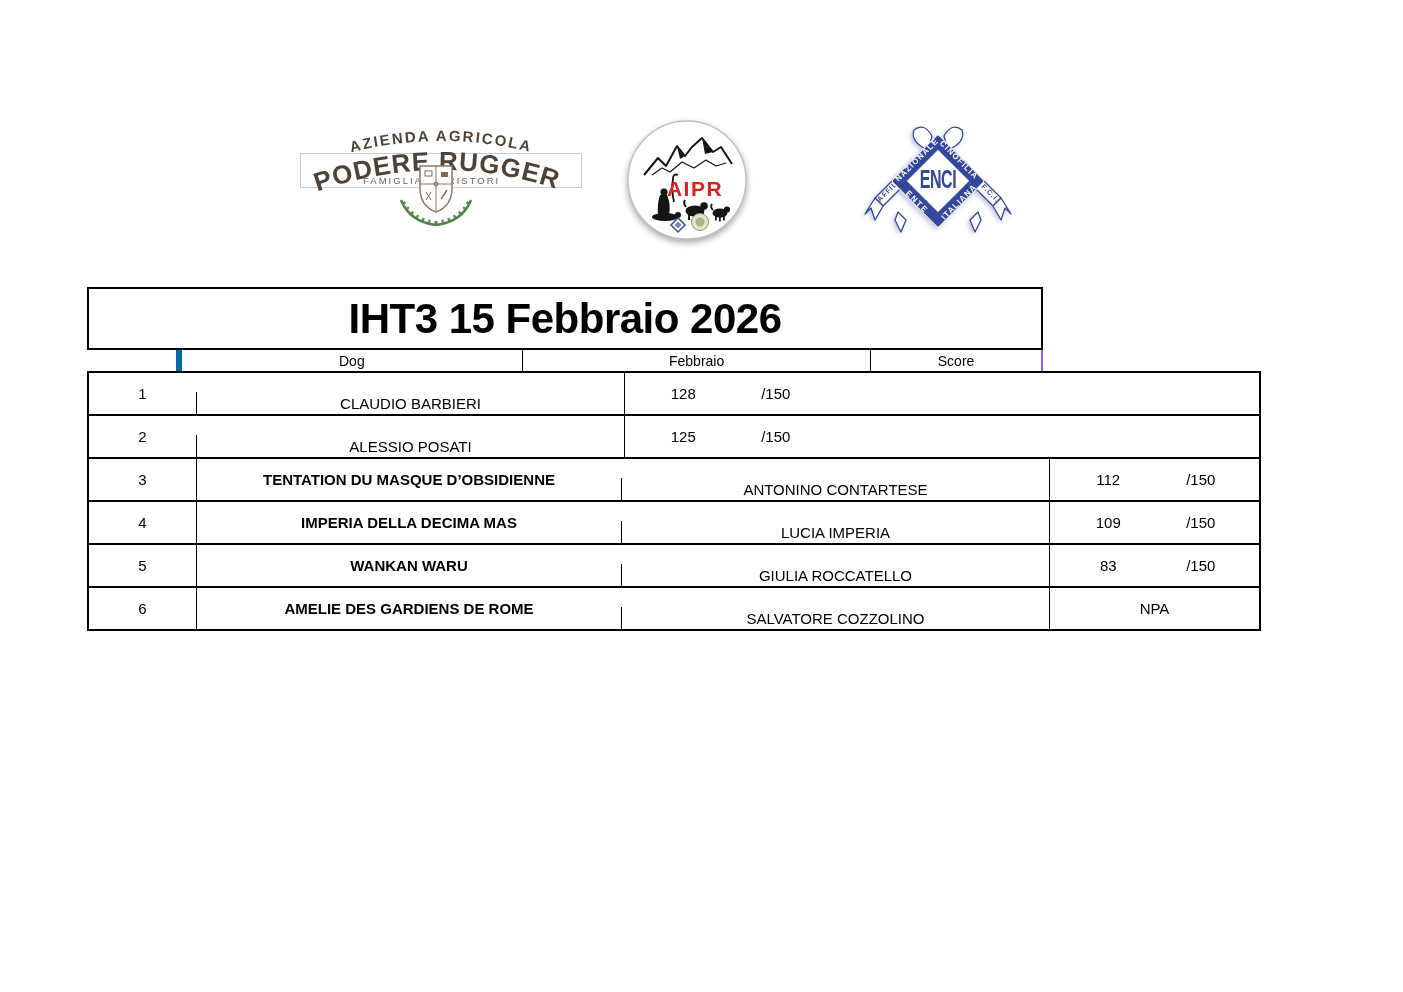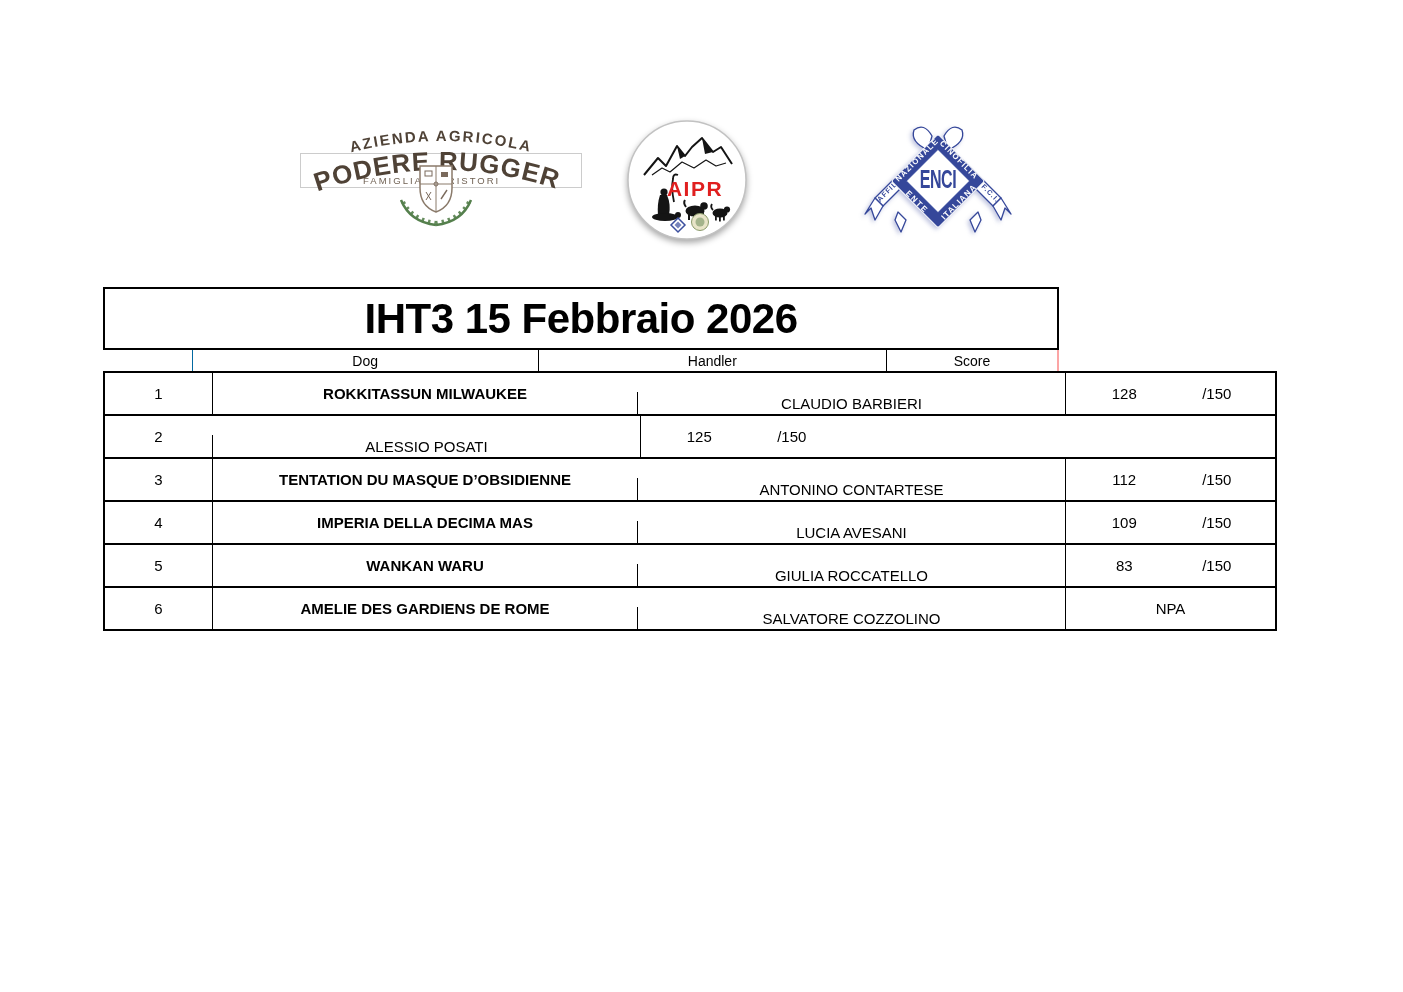--- a/index.html
+++ b/index.html
@@ -10,34 +10,34 @@
 
   
   .logo { position:absolute; }
   .logo-podere { left:300px; top:120px; width:282px; height:116px; }
   .logo-aipr   { left:624px; top:118px; width:126px; height:126px; }
   .logo-aipr svg { filter: drop-shadow(0px 3px 3px rgba(0,0,0,0.35)); }
   .logo-enci   { left:862px; top:108px; width:152px; height:145px; }
   .logo-enci svg { filter: drop-shadow(-2px 2px 2px rgba(53,71,154,0.30)); }
 
   
-  .tablewrap { position:absolute; left:103px; top:287px; width:956px; }
+  .tablewrap { position:absolute; left:87px; top:287px; width:956px; }
 
   .title-box {
     box-sizing:border-box; border:2px solid #000; height:63px;
     display:flex; align-items:center; justify-content:center;
     font-size:42px; font-weight:bold; letter-spacing:-0.5px;
   }
 
   .header-row { display:flex; height:21px; font-size:14px; }
   .hcell { box-sizing:border-box; display:flex; align-items:center; justify-content:center; }
   .hcell.rank    { width:109px; }
-  .hcell.dog     { width:425px; border-left:1px solid #0369a1; }
+  .hcell.dog     { width:425px; border-left:6px solid #0369a1; }
   .hcell.handler { width:428px; border-left:1px solid #000; }
-  .hcell.score   { width:212px; border-left:1px solid #000; border-right:2px solid #fca5a5;text-align:right; }
+  .hcell.score   { width:212px; border-left:1px solid #000; border-right:2px solid #8b5cf6;text-align:right; }
 
   .grid { box-sizing:border-box; border:2px solid #000; width:1174px; }
   .trow { display:flex; height:43px; box-sizing:border-box; border-bottom:2px solid #000; }
   .trow:last-child { border-bottom:none; height:41px; }
   .cell {
     box-sizing:border-box; display:flex; align-items:center; justify-content:center;
     font-size:15px; overflow:hidden; white-space:nowrap;
   }
   .cell.rank    { width:107px; }
   .cell.dog     { width:425px; border-left:1px solid #000; font-weight:bold; }
@@ -161,27 +161,26 @@
     </svg>
   </div>
 
   <div class="tablewrap">
     <div class="title-box">
       <span>IHT3 15 Febbraio 2026</span>
     </div>
     <div class="header-row">
       <div class="hcell rank"></div>
       <div class="hcell dog">Dog</div>
-      <div class="hcell handler">Handler</div>
+      <div class="hcell handler">Febbraio</div>
       <div class="hcell score">Score</div>
     </div>
     <div class="grid" id="rows">
         <div class="trow">
           <div class="cell rank">1</div>
-          <div class="cell dog">ROKKITASSUN MILWAUKEE</div>
           <div class="cell handler">CLAUDIO BARBIERI</div>
           <div class="cell score">
             <div class="score-half">128</div>
             <div class="score-half">/150</div>
           </div>
         </div>
         <div class="trow">
           <div class="cell rank">2</div>
           <div class="cell handler">ALESSIO POSATI</div>
           <div class="cell score">
@@ -194,21 +193,21 @@
           <div class="cell dog">TENTATION DU MASQUE D’OBSIDIENNE</div>
           <div class="cell handler">ANTONINO CONTARTESE</div>
           <div class="cell score">
             <div class="score-half">112</div>
             <div class="score-half">/150</div>
           </div>
         </div>
         <div class="trow">
           <div class="cell rank">4</div>
           <div class="cell dog">IMPERIA DELLA DECIMA MAS</div>
-          <div class="cell handler">LUCIA AVESANI</div>
+          <div class="cell handler">LUCIA IMPERIA</div>
           <div class="cell score">
             <div class="score-half">109</div>
             <div class="score-half">/150</div>
           </div>
         </div>
         <div class="trow">
           <div class="cell rank">5</div>
           <div class="cell dog">WANKAN WARU</div>
           <div class="cell handler">GIULIA ROCCATELLO</div>
           <div class="cell score">

